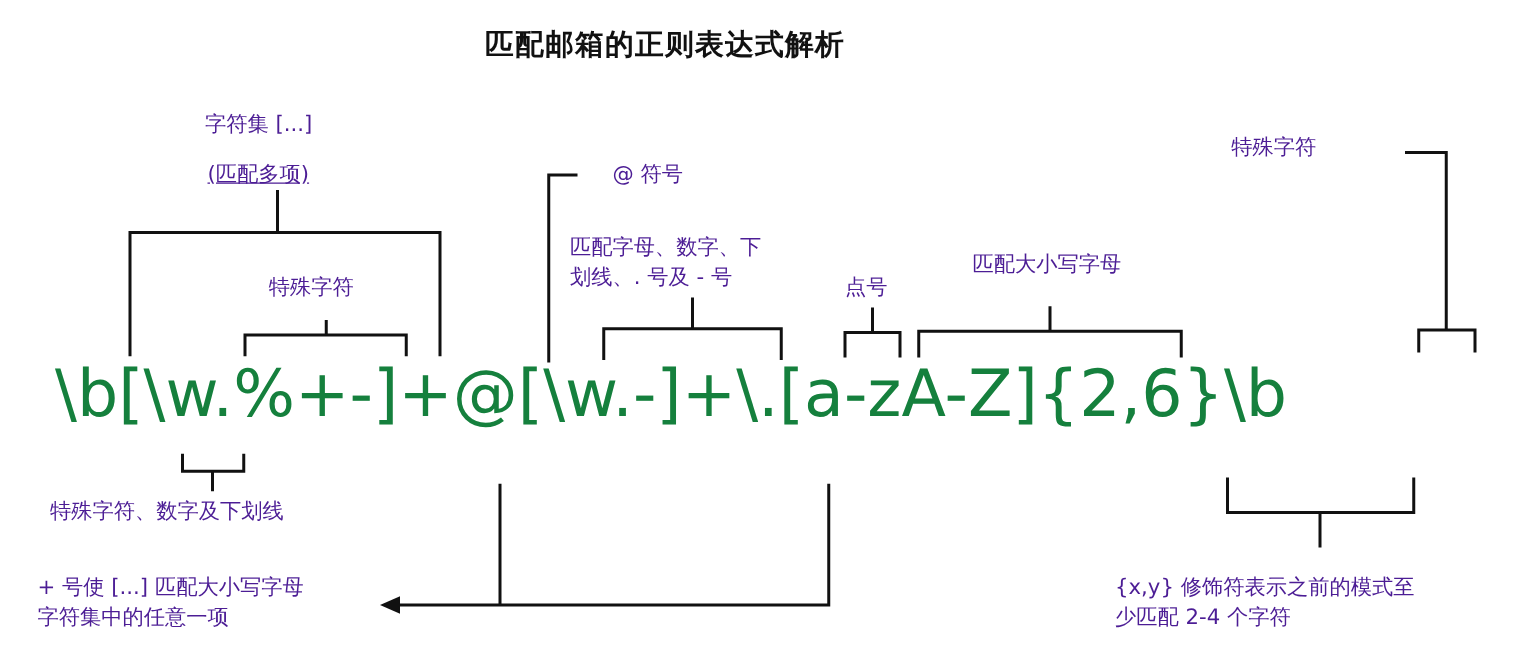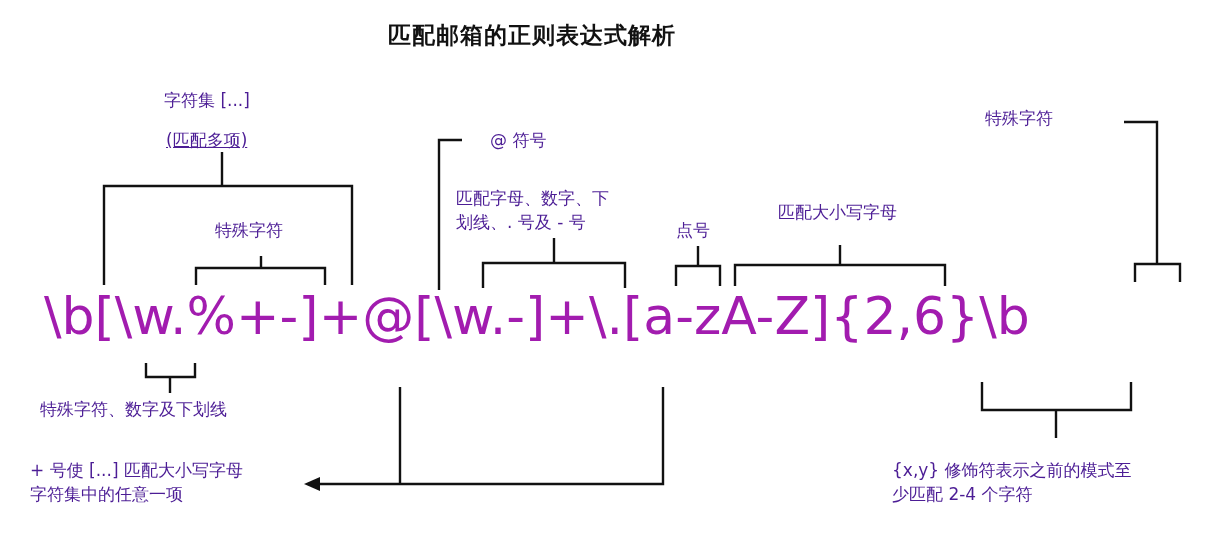--- a/index.html
+++ b/index.html
@@ -1,18 +1,18 @@
 <!DOCTYPE html>
 <html><head>
 <meta charset="utf-8">
 <style>
   html, body { margin:0; padding:0; background:#ffffff; }
   body { width:1225px; height:533px; position:relative; overflow:hidden; font-family:"DejaVu Sans", sans-serif; }
   .title { position:absolute; left:388px; top:20px; font-size:23px; font-weight:bold; color:#111; letter-spacing:1px; }
-  .regex { position:absolute; left:44px; top:286px; font-size:52px; color:#a21caf; letter-spacing:0px; white-space:nowrap; font-family:"DejaVu Sans", sans-serif; }
+  .regex { position:absolute; left:44px; top:286px; font-size:52px; color:#15803d; letter-spacing:0px; white-space:nowrap; font-family:"DejaVu Sans", sans-serif; }
   .lbl { position:absolute; color:#4c1d95; font-size:17px; line-height:24px; white-space:nowrap; }
   svg { position:absolute; left:0; top:0; }
   .line { stroke:#111; stroke-width:2.4; fill:none; }
 </style>
 </head>
 <body>
 
 <div class="title">匹配邮箱的正则表达式解析</div>
 
 <svg width="1225" height="533">

